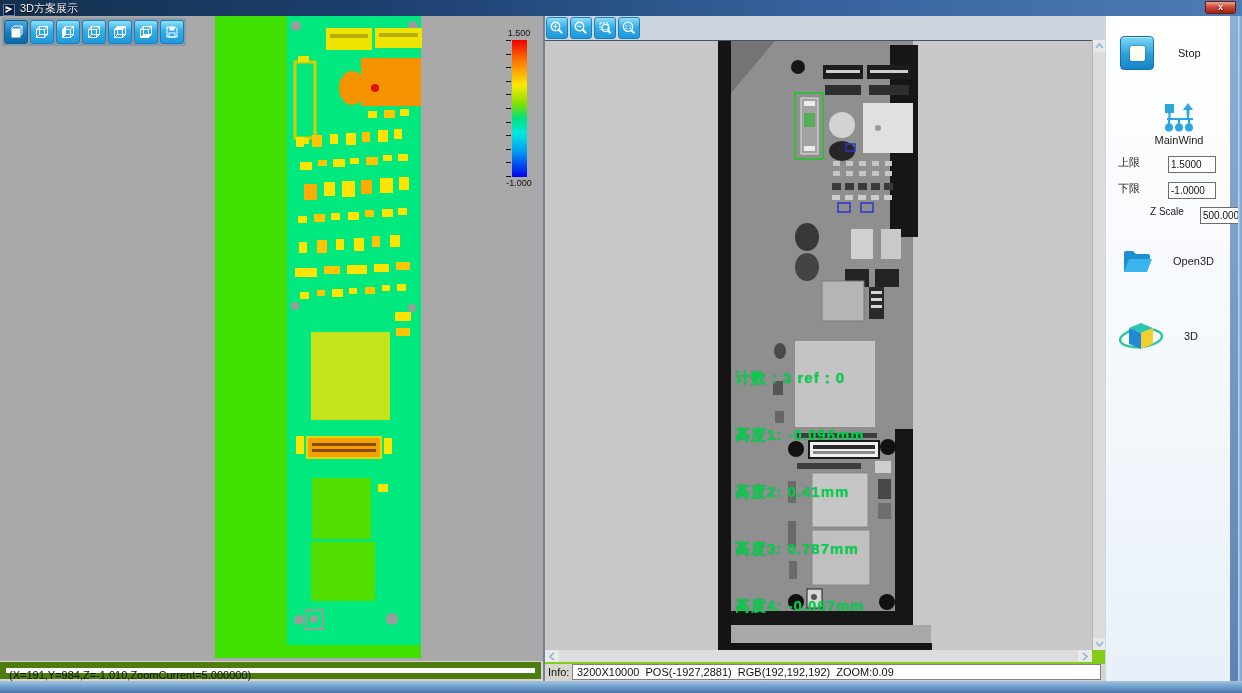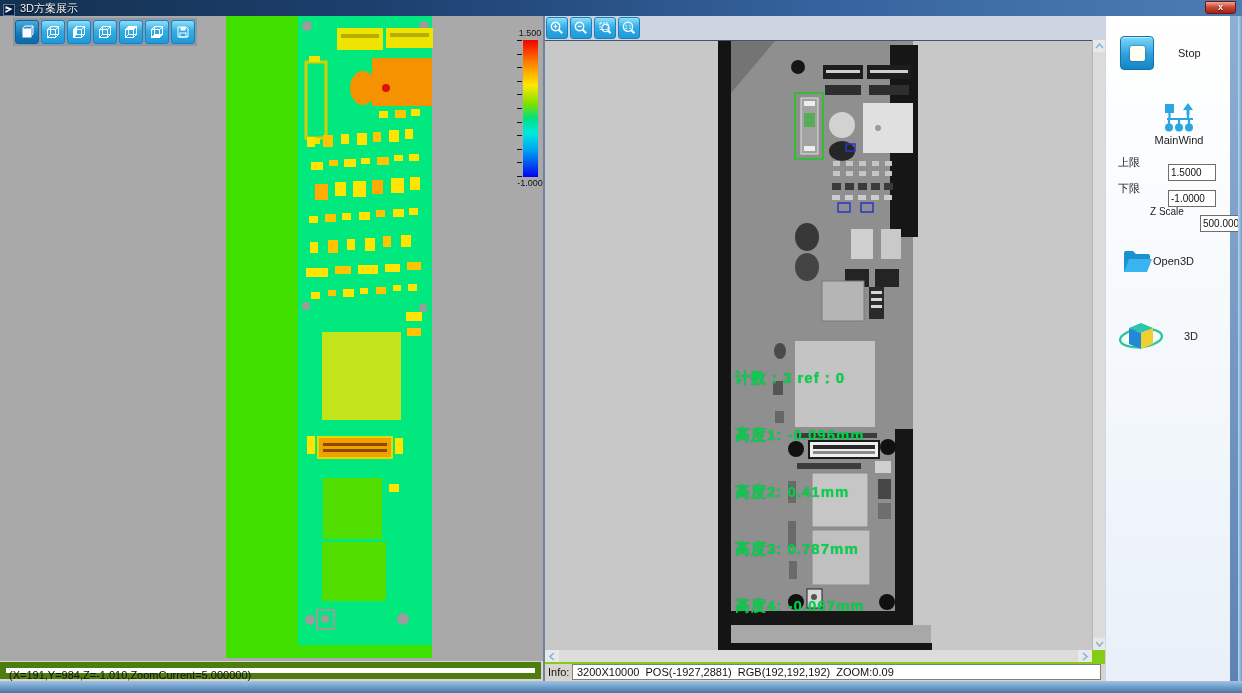--- a/index.html
+++ b/index.html
@@ -19,21 +19,21 @@
     font-size:9px; font-weight:bold; text-align:center; line-height:11px;
     text-shadow:0 1px 1px #500; cursor:pointer; }
   .frame-bottom { position:absolute; left:0; top:681px; width:1242px; height:12px;
     background:linear-gradient(180deg,#a9c0da,#74a7d2 40%,#4a74a8 100%); }
   .frame-right { position:absolute; left:1238px; top:16px; width:4px; height:665px;
     background:linear-gradient(90deg,#bcd4ec,#6f9ccc); }
   .divider { position:absolute; left:543px; top:16px; width:2px; height:665px; background:#70839b; }
 
   
   .left-panel { position:absolute; left:0; top:16px; width:543px; height:665px; background:#a9a9a9; }
-  .hm-canvas { position:absolute; left:0; top:0; width:543px; height:645px; background:#a9a9a9; overflow:hidden;margin-left:11px; }
+  .hm-canvas { position:absolute; left:0; top:0; width:543px; height:645px; background:#a9a9a9; overflow:hidden; }
   .left-toolbar { position:absolute; top:2px; left:2px; height:28px; display:flex; gap:2px;
     background:#8d98a7; padding:2px; z-index:5; }
   .tbtn { width:24px; height:24px; border:1px solid #1a7fbe; border-radius:3px;
     background:linear-gradient(180deg,#8fe0fa 0%,#33adе5 45%,#1f9ad8 100%);
     background:linear-gradient(180deg,#8fe0fa 0%,#33ade5 45%,#1f9ad8 100%);
     display:flex; align-items:center; justify-content:center; cursor:pointer; padding:0; }
   .tbtn.selected { background:linear-gradient(180deg,#4aa9dc 0%,#1478b8 60%,#0f6aa8 100%); border-color:#0d618f; }
   .tbtn svg { display:block; }
   .left-status { position:absolute; left:0; bottom:0; width:543px; height:20px; background:#d8d5ce; }
   .status-box { position:absolute; left:0; right:2px; top:1px; bottom:2px; background:#fff;
@@ -78,21 +78,21 @@
     border-left:1px solid #cdd6e2;text-decoration:underline; }
   .side-btn { position:absolute; left:0; width:133px; display:flex; align-items:center; cursor:pointer; }
   .side-btn .lbl { font-size:11px; color:#222; }
   .stop-icon { width:34px; height:34px; margin-left:14px; border-radius:4px;
     background:linear-gradient(180deg,#7cd8f8 0%,#2f9fdb 55%,#1584c4 100%);
     border:1px solid #1272ab; display:flex; align-items:center; justify-content:center;
     box-shadow:inset 0 1px 0 #b8ecff; }
   .stop-inner { width:15px; height:15px; background:#fffef0; border-radius:2px; box-shadow:0 0 2px #0a5a8a; }
   .field-row { position:absolute; left:0; width:133px; height:18px; }
   .field-row .flabel { position:absolute; left:12px; top:3px; font-size:11px; color:#222; }
-  .field-row input { position:absolute; left:62px; top:12px; width:48px; height:17px;
+  .field-row input { position:absolute; left:62px; top:4px; width:48px; height:17px;
     border:1px solid #6e6e6e; font-size:10px; padding:1px 2px; color:#111;
     font-family:"Liberation Sans",sans-serif; background:#fff; }
 
   svg { shape-rendering:geometricPrecision; }
 </style>
 </head>
 <body>
 
 <div class="titlebar">
   <span class="app-icon">
@@ -454,21 +454,21 @@
   <div class="field-row" style="top:187px;margin-left:32px;">
     <span class="flabel" style="font-size:10px;">Z Scale</span>
     <input type="text" value="500.0000" style="">
   </div>
 
   <div class="side-btn" style="top:230px;">
     <svg width="32" height="30" viewBox="0 0 32 30" style="margin-left:15px;">
       <path d="M3,26 V7 q0,-2 2,-2 h7 l3,3 h12 q2,0 2,2 v3" fill="#1e8fd0"></path>
       <path d="M3,26 L8,13 H31 L26,26 Z" fill="#3ab4ee"></path>
     </svg>
-    <span class="lbl" style="">Open3D</span>
+    <span class="lbl" style="margin-left:20px;">Open3D</span>
   </div>
 
   <div class="side-btn" style="top:298px;">
     <svg width="48" height="44" viewBox="0 0 48 44" style="margin-left:11px;">
       <ellipse cx="24" cy="24" rx="21" ry="9" fill="none" stroke="#2cc89a" stroke-width="2.4" transform="rotate(-6 24 24)"></ellipse>
       <polygon points="12,14 24,9 36,14 24,19" fill="#2ec4b0"></polygon>
       <polygon points="12,14 24,19 24,35 12,30" fill="#2288d8"></polygon>
       <polygon points="36,14 24,19 24,35 36,30" fill="#f0d030"></polygon>
     </svg>
     <span class="lbl" style="margin-left:19px;">3D</span>

